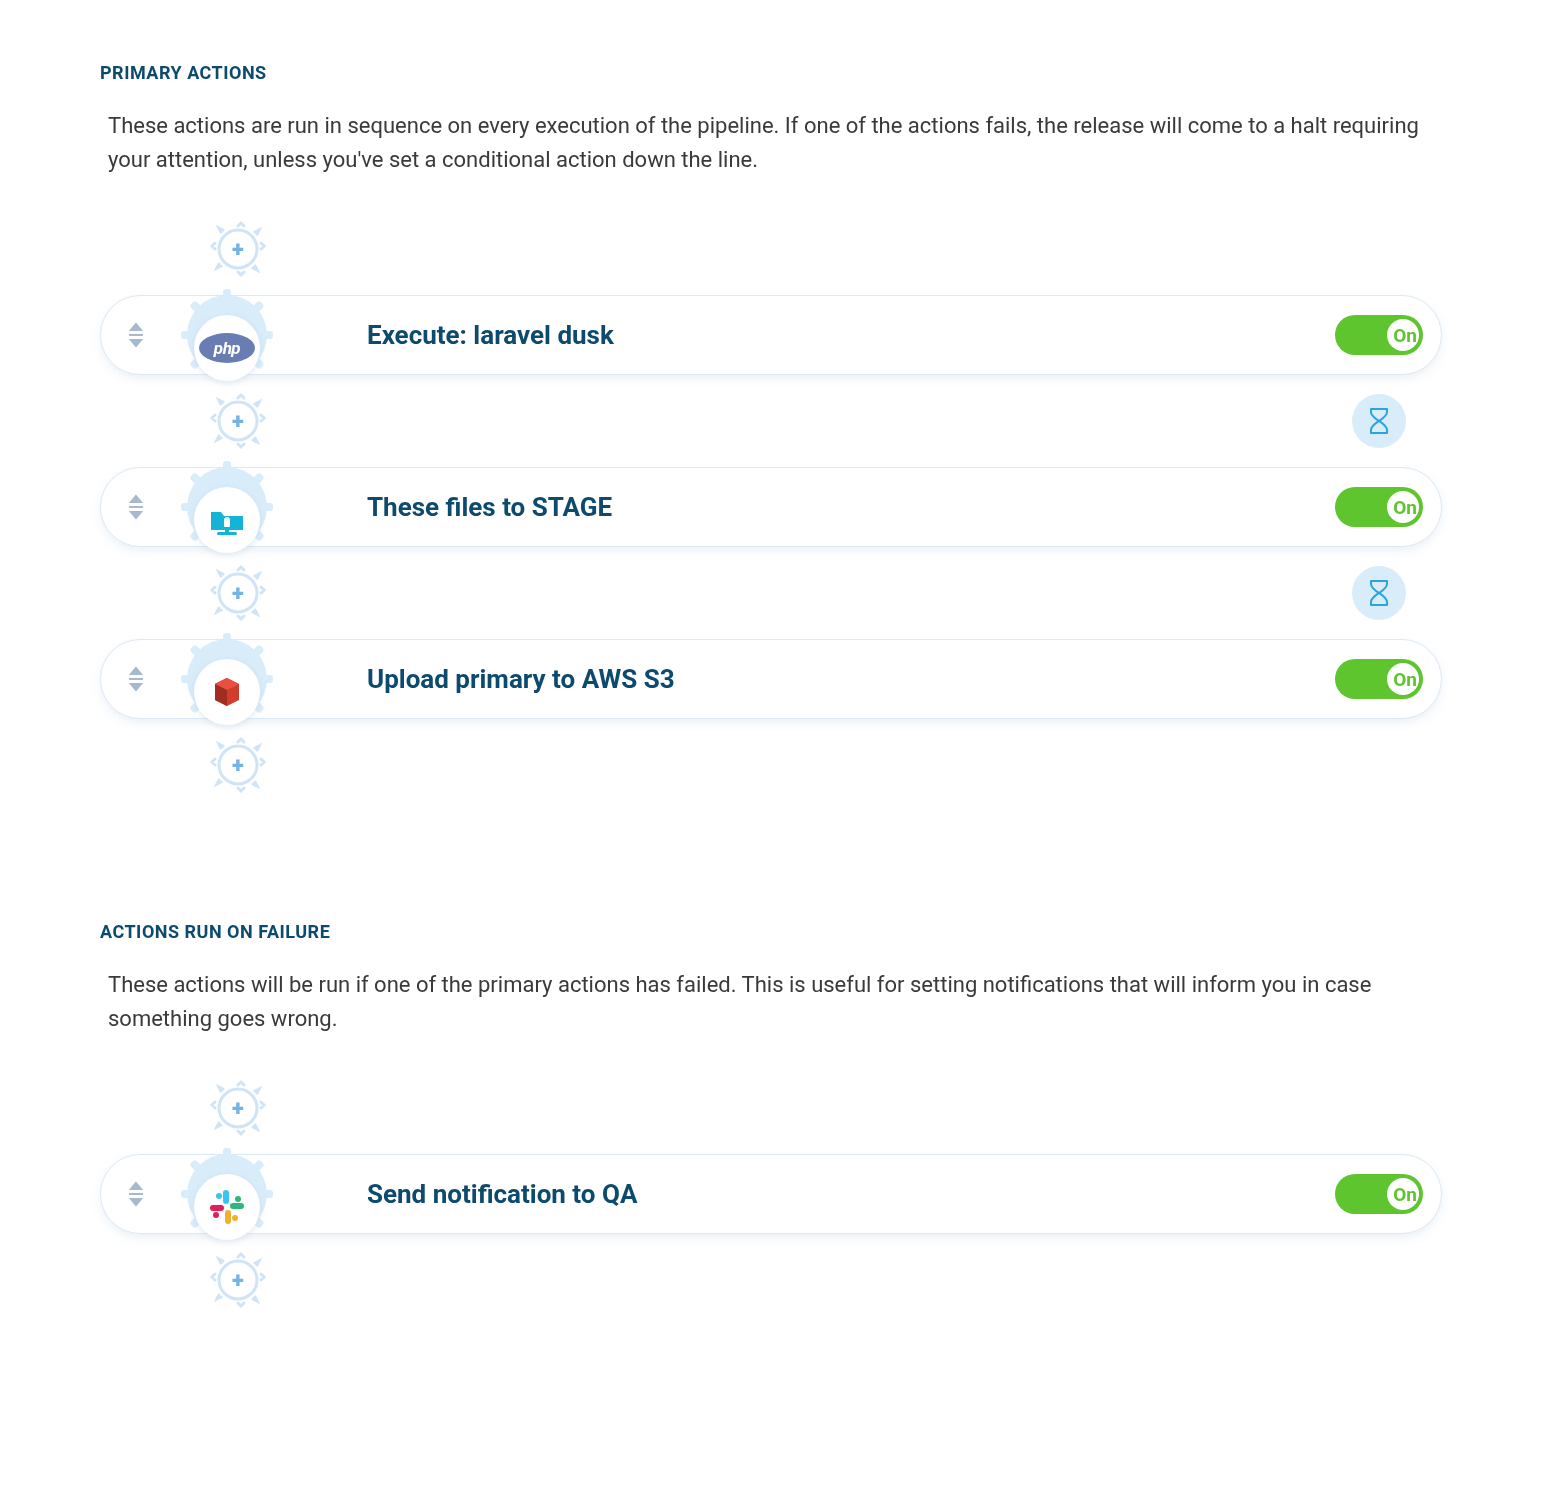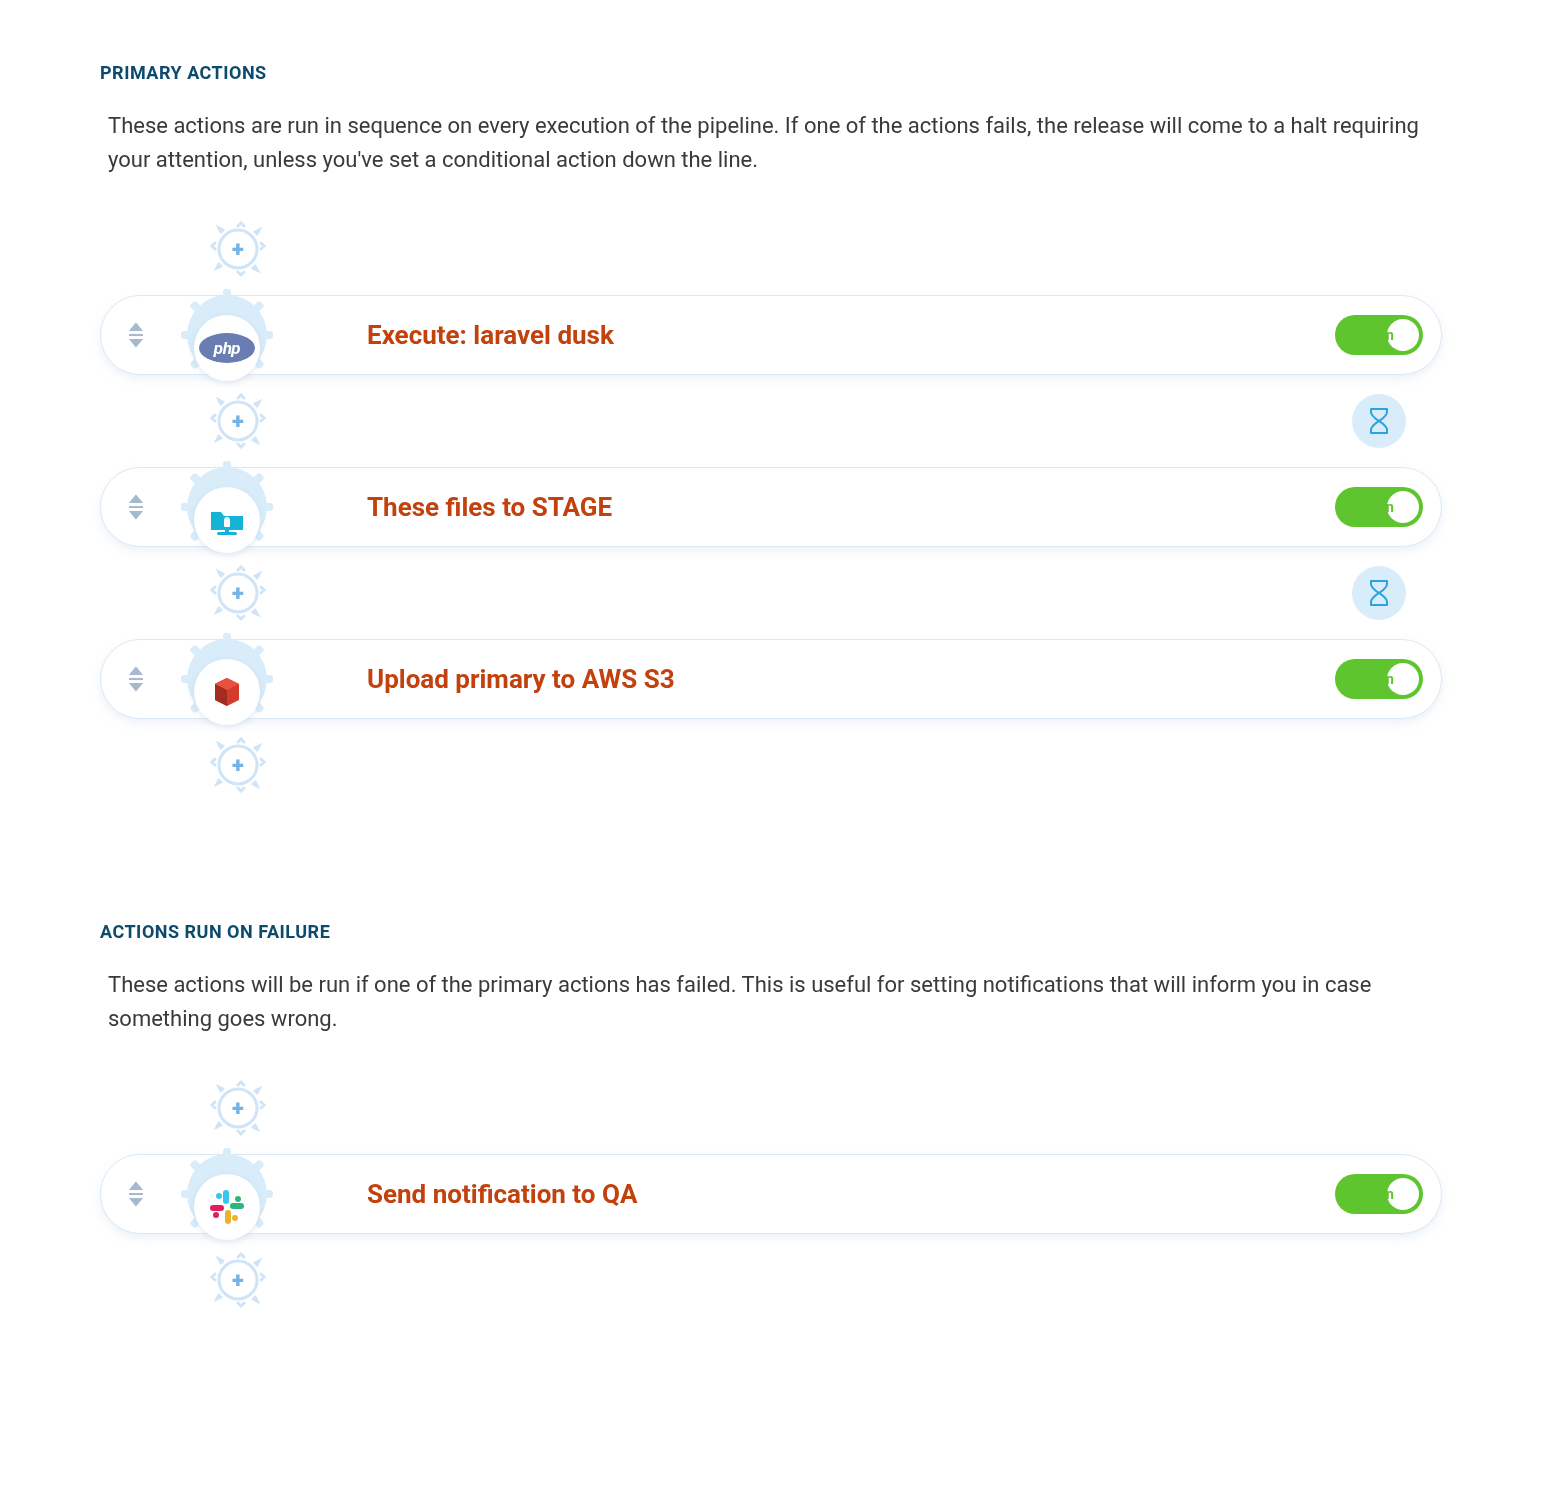--- a/index.html
+++ b/index.html
@@ -105,21 +105,21 @@
     border-radius: 50%;
     background: #ffffff;
     display: flex; align-items: center; justify-content: center;
     box-shadow: 0 2px 6px rgba(180,200,220,0.4);
   }
 
   .action-label {
     margin-left: 210px;
     font-size: 26px;
     font-weight: 700;
-    color: #c2410c;
+    color: #0c4a6e;
     flex: 1;
   }
 
   .toggle {
     margin-right: 18px;
     width: 88px; height: 40px;
     background: #5fc52e;
     border-radius: 20px;
     position: relative;
     cursor: pointer;
@@ -127,26 +127,26 @@
   }
   .toggle .knob {
     position: absolute;
     right: 4px;
     width: 32px; height: 32px;
     background: #fff;
     border-radius: 50%;
   }
   .toggle .state {
     position: absolute;
-    right: 22px; 
+    right: 2px; 
     width: 32px;
     text-align: center;
     color: #5fc52e;
     font-weight: 700;
-    font-size: 14px;
+    font-size: 19px;
     z-index: 2;
   }
 
   
   .php-badge {
     width: 56px; height: 30px;
     background: #6a7db2;
     border-radius: 50% / 50%;
     display:flex;align-items:center;justify-content:center;
     color:#fff; font-style: italic; font-weight:700; font-size:17px;

